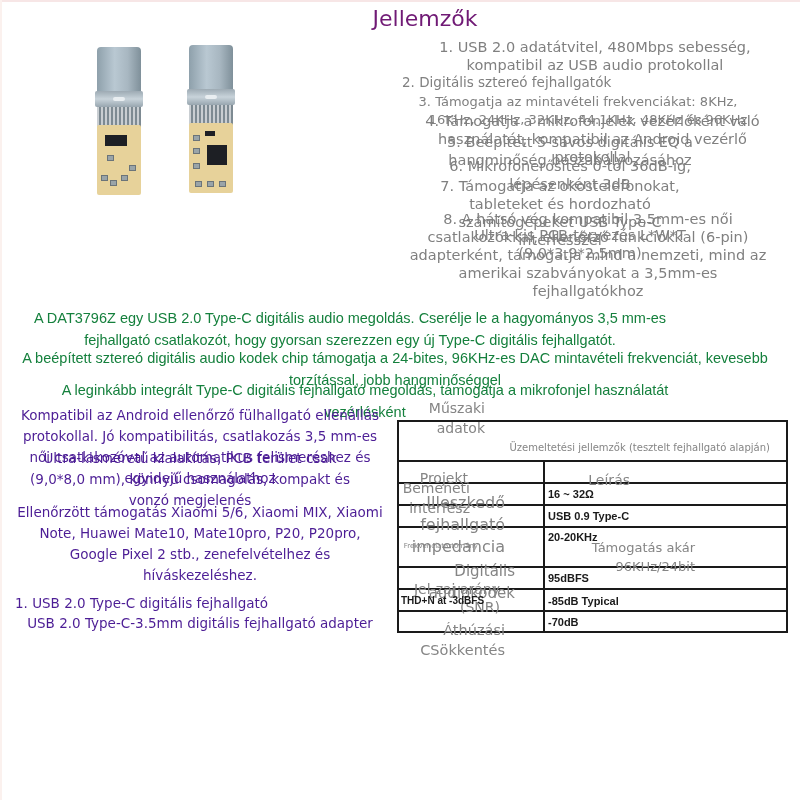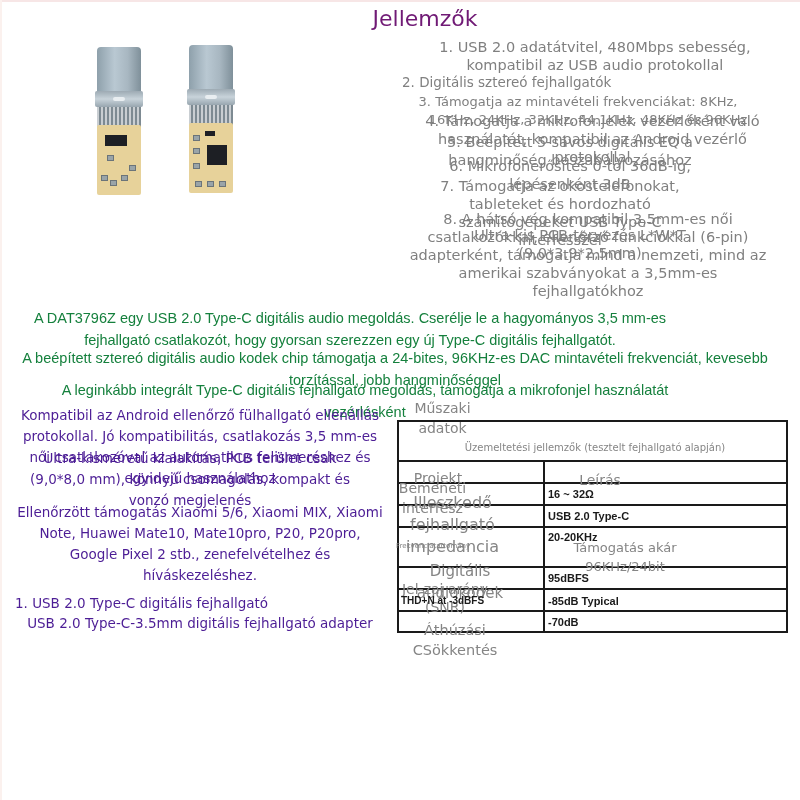--- a/index.html
+++ b/index.html
@@ -32,21 +32,21 @@
   .comp { position: absolute; width: 5px; height: 4px; background: #9aa4a8; border: 1px solid #6b7479; }
 
   
   .tbl { position: absolute; left: 397px; top: 420px; width: 391px; height: 213px; border: 2px solid #1a1a1a; box-sizing: border-box; }
   .hline { position: absolute; left: 397px; width: 391px; height: 2px; background: #1a1a1a; }
   .vline { position: absolute; left: 543px; top: 461px; width: 2px; height: 172px; background: #1a1a1a; }
   .cell { position: absolute; left: 548px; font-family: "Liberation Sans", sans-serif; font-weight: bold;
           font-size: 11px; color: #1a1a1a; line-height: 14px; }
   .cell-left { position: absolute; left: 401px; font-family: "Liberation Sans", sans-serif; font-weight: bold;
           font-size: 10px; color: #1a1a1a; line-height: 14px; }
-  .ov { position: absolute; color: #858585; text-align: center; }
+  .ov { position: absolute; color: #858585; text-align: right; }
 </style>
 </head>
 <body>
 
 <div class="topline"></div>
 <div class="leftline"></div>
 
 <div class="photo">
   <div class="mod" style="left:8px;top:5px;">
     <div class="plug"></div>
@@ -119,19 +119,19 @@
 <div class="ov" style="left:570px;top:472px;width:60px;font-size:14px;">Leírás</div>
 
 <div class="ov" style="left:395px;top:478px;width:75px;font-size:14px;line-height:20px;">Bemeneti interfész</div>
 <div class="ov" style="left:400px;top:492px;width:105px;font-size:16px;line-height:22px;">Illeszkedő fejhallgató impedancia</div>
 <div class="ov" style="left:388px;top:542px;width:90px;font-size:7px;">Frekvenciatartomány</div>
 <div class="ov" style="left:405px;top:553px;width:110px;font-size:15px;line-height:22px;margin-top:7px;">Digitális audiokodek</div>
 <div class="ov" style="left:390px;top:580px;width:110px;font-size:14px;line-height:18px;">Jel-zaj arány (SNR)</div>
 <div class="ov" style="left:405px;top:620px;width:100px;font-size:14.5px;line-height:20px;">Áthúzási CSökkentés</div>
 
 <div class="cell" style="top:487px;">16 ~ 32Ω</div>
-<div class="cell" style="top:509px;">USB 2.0 Type-C</div>
+<div class="cell" style="top:509px;">USB 0.9 Type-C</div>
 <div class="cell" style="top:530px;">20-20KHz</div>
 <div class="ov" style="left:555px;top:538px;width:140px;font-size:13px;line-height:19px;">Támogatás akár 96KHz/24bit</div>
 <div class="cell" style="top:571px;">95dBFS</div>
 <div class="cell-left" style="top:594px;">THD+N at -3dBFS</div>
 <div class="cell" style="top:594px;">-85dB Typical</div>
 <div class="cell" style="top:615px;">-70dB</div>
 
 </body></html>

